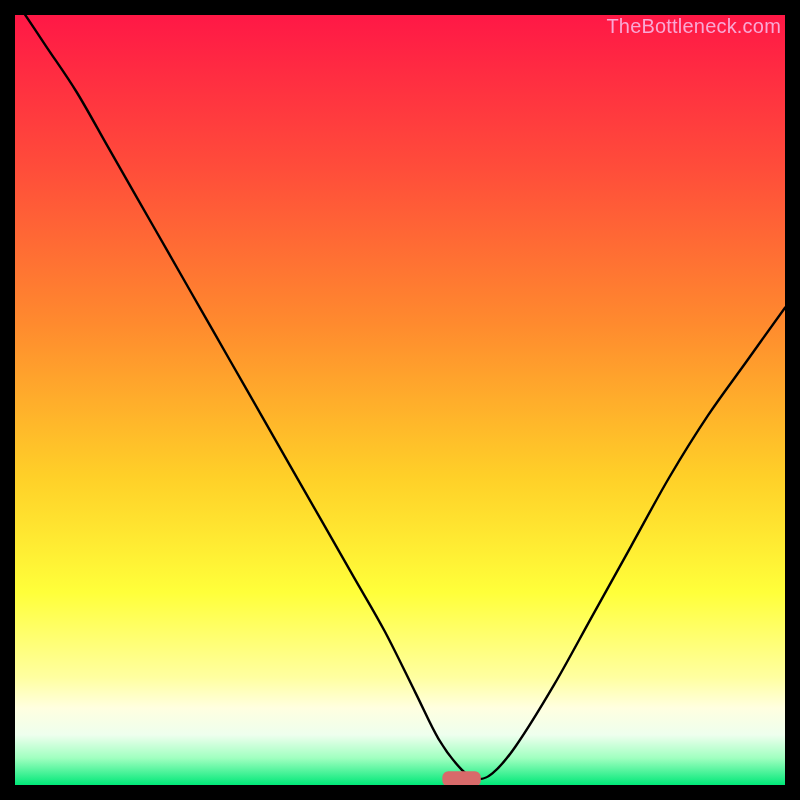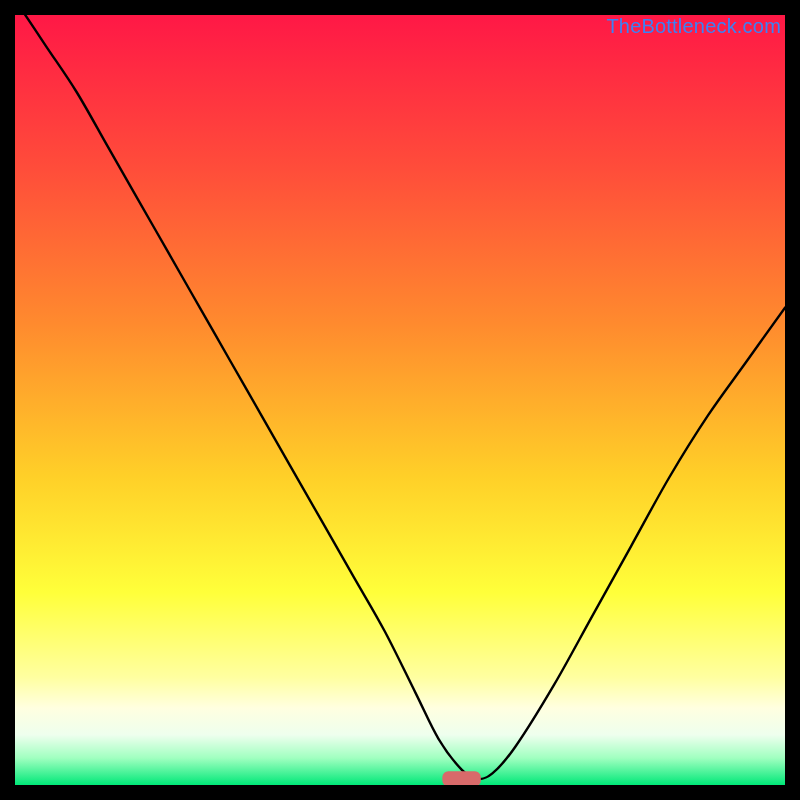--- a/index.html
+++ b/index.html
@@ -23,21 +23,21 @@
     position: absolute;
     left: 0;
     top: 0;
     width: 770px;
     height: 770px;
   }
   .watermark {
     position: absolute;
     top: 0px;
     right: 4px;
-    color: #3b82f6;
+    color: #f9a8d4;
     font-size: 20px;
     font-weight: 500;
     letter-spacing: 0.2px;
     user-select: none;
   }
 </style>
 </head>
 <body>
 
 <div class="frame">

